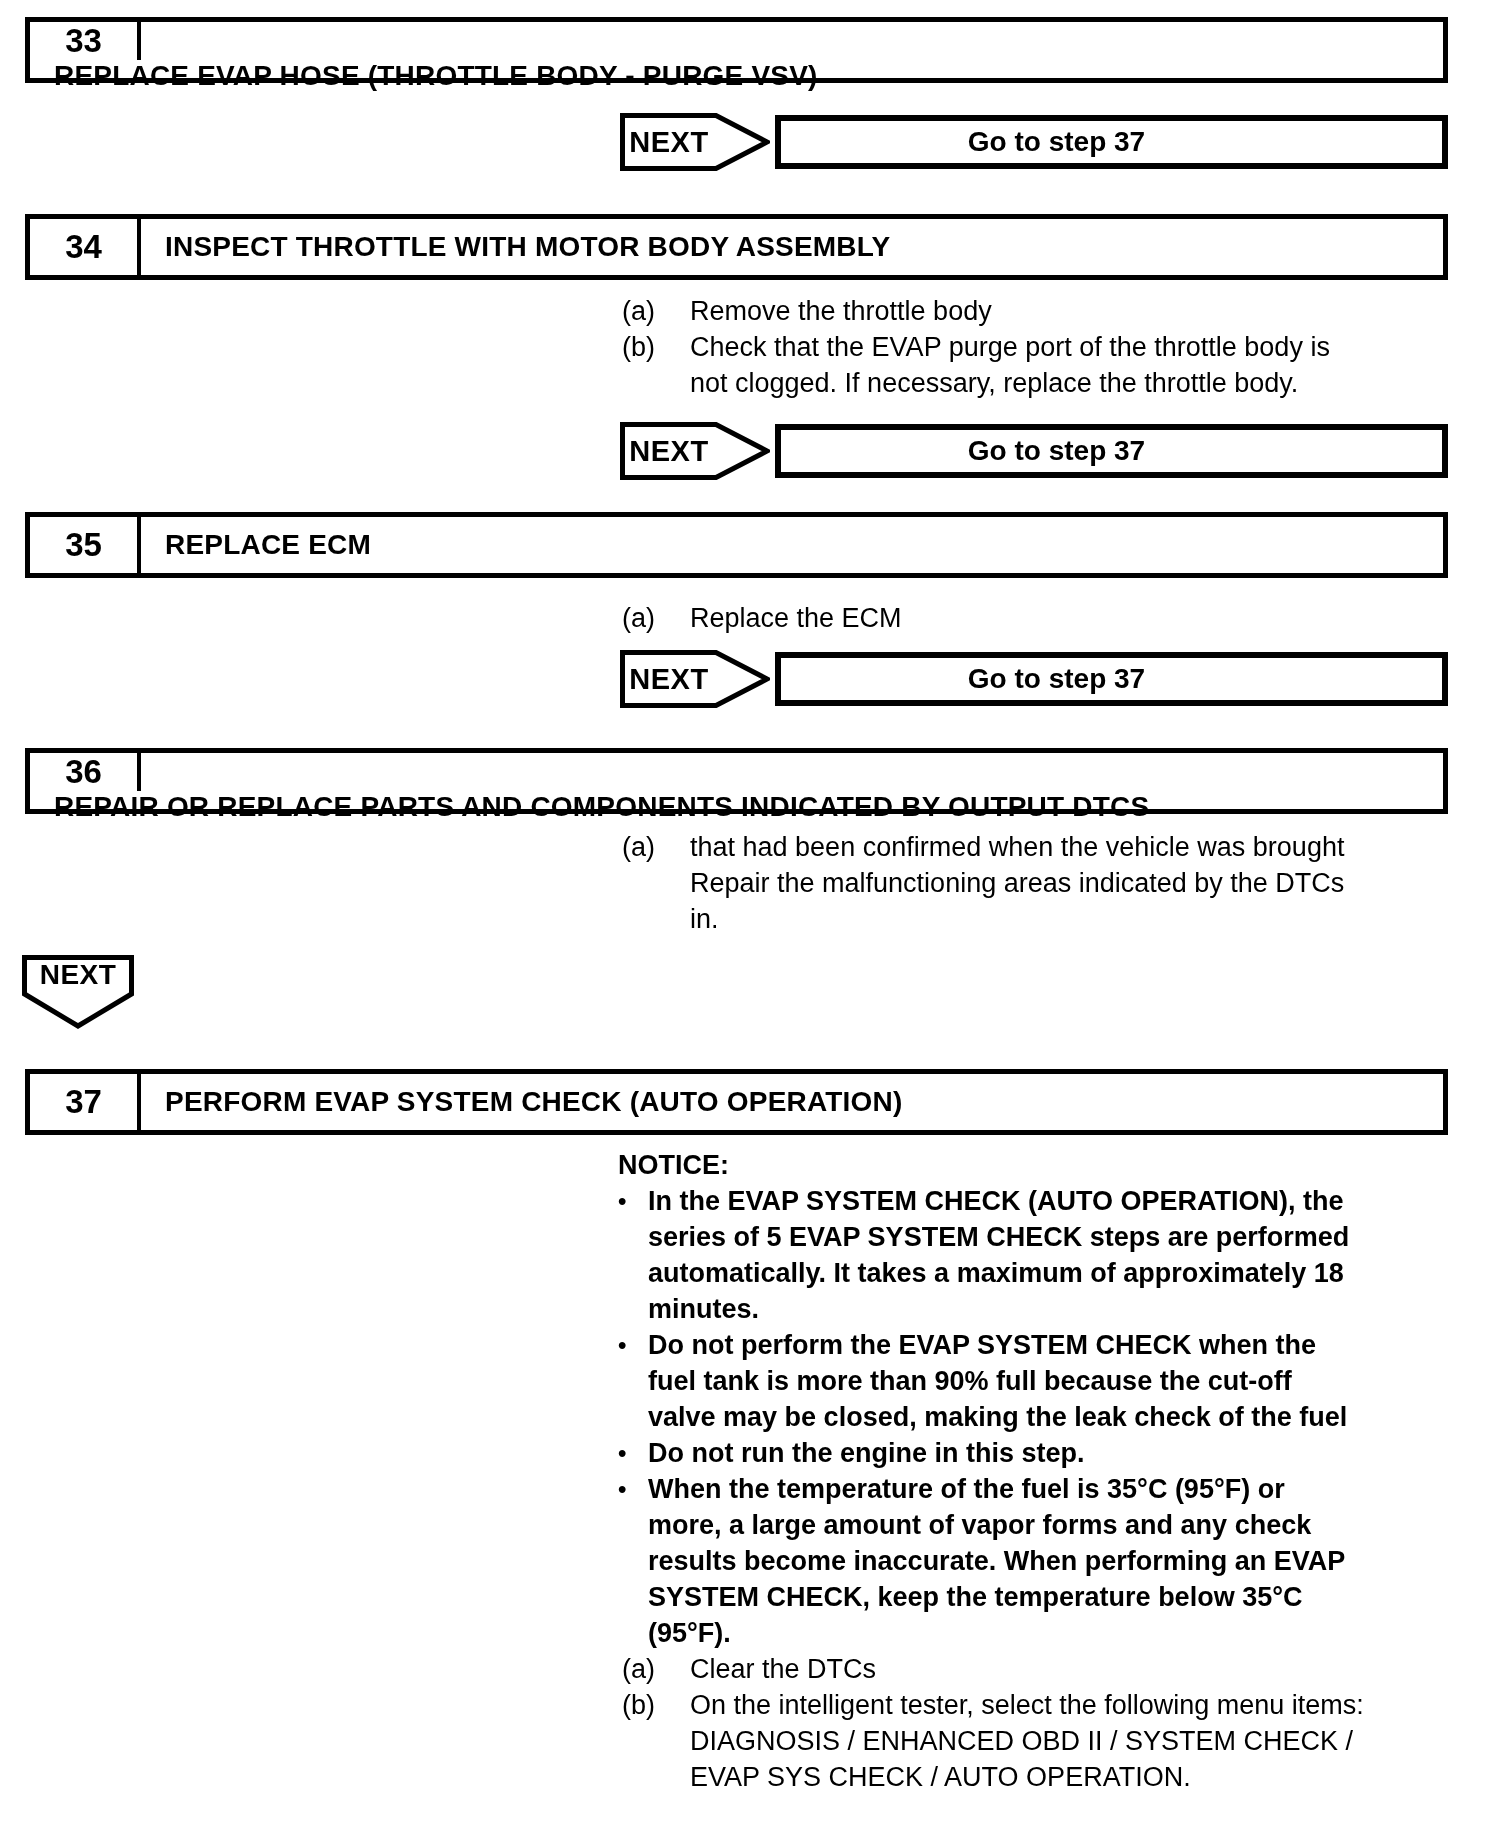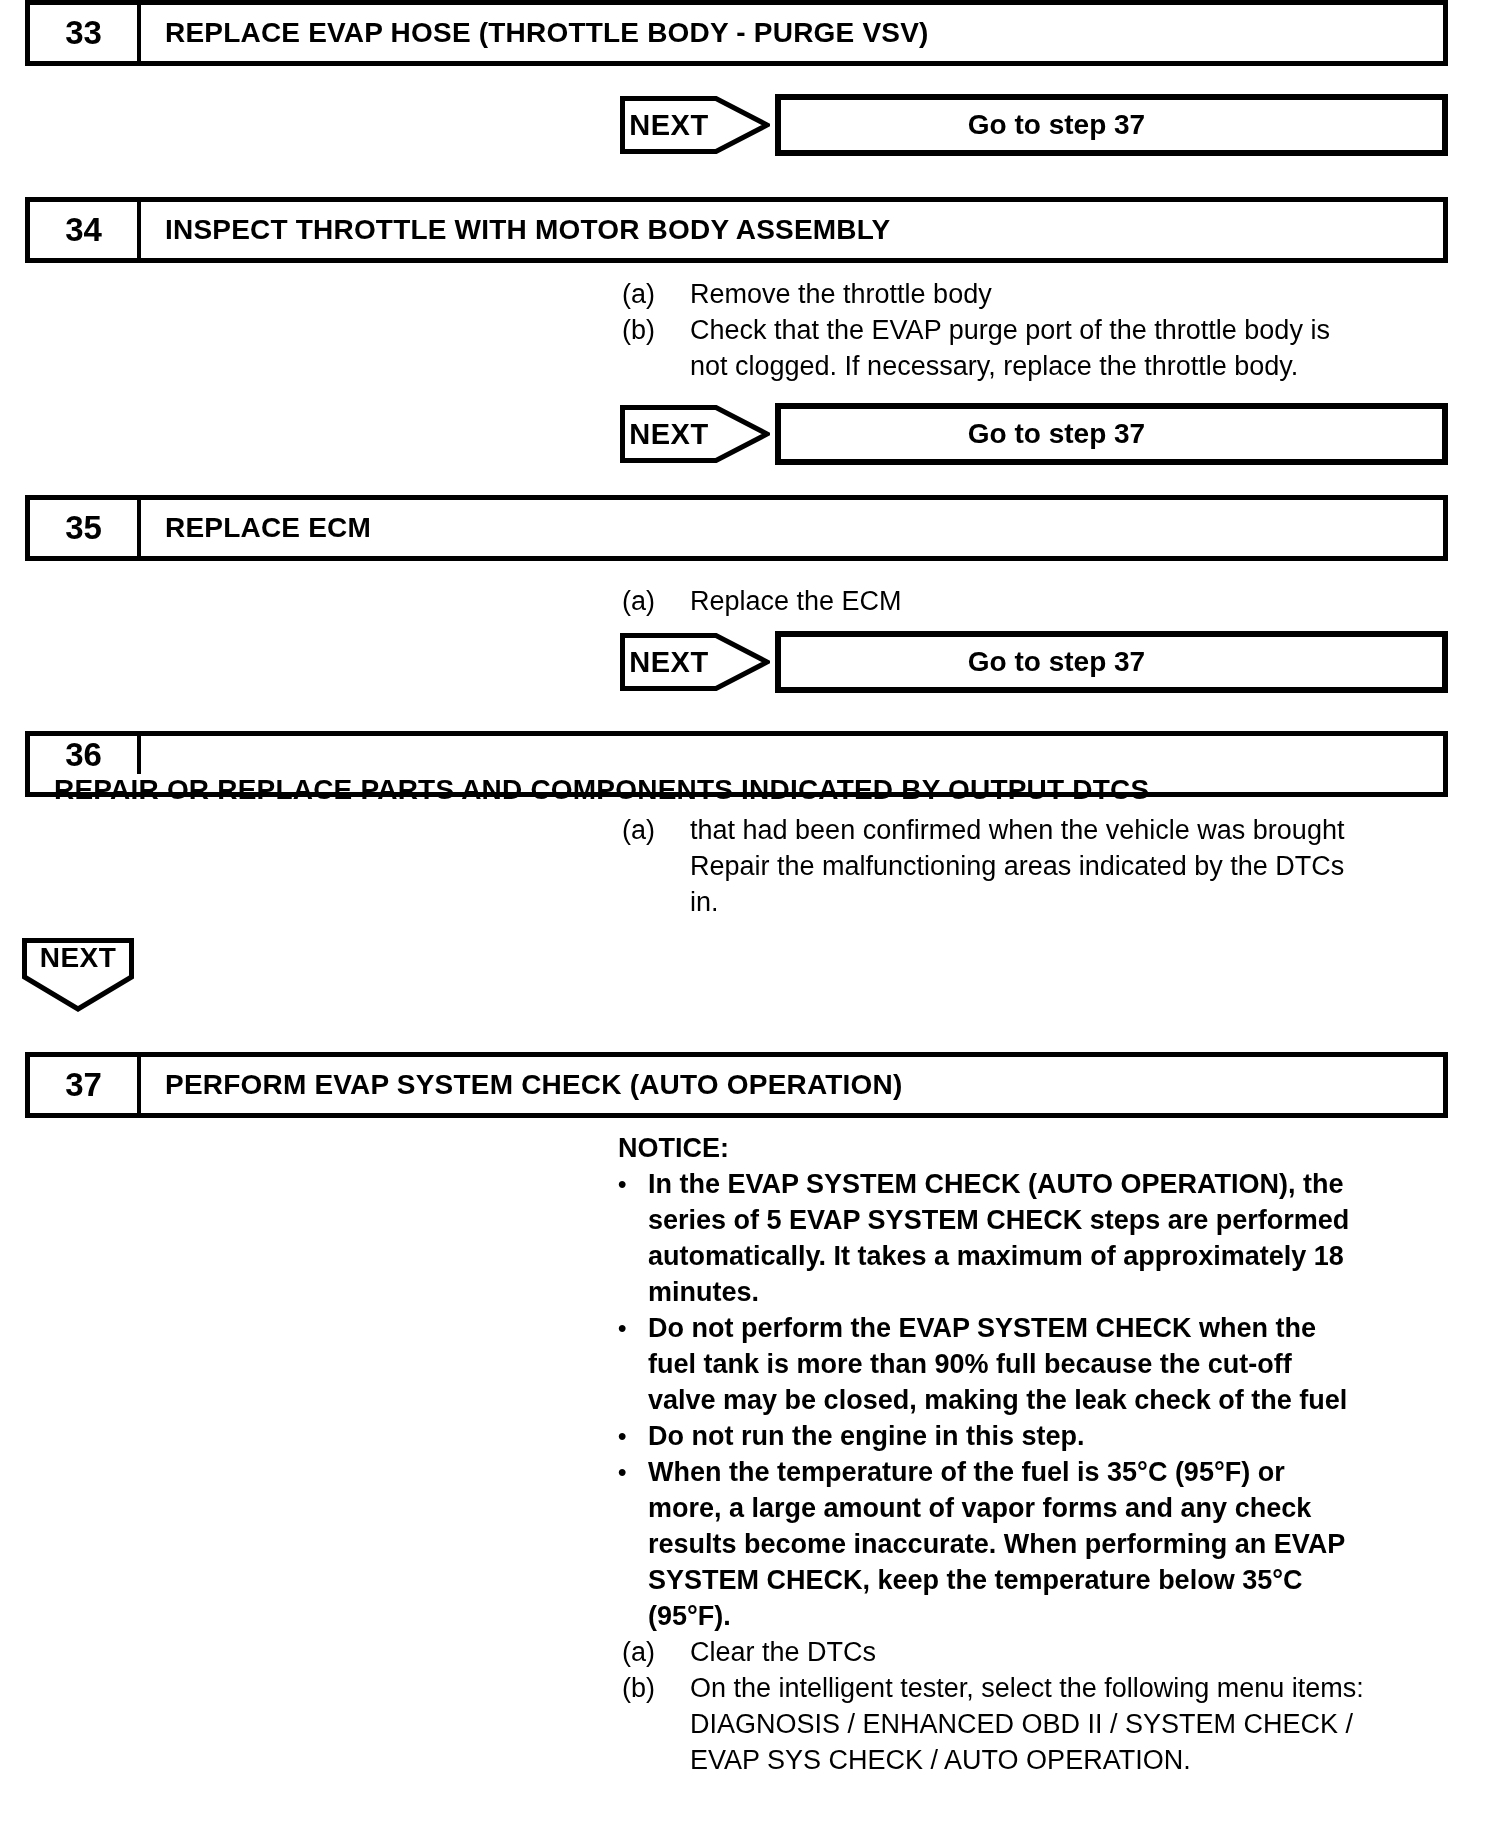--- a/index.html
+++ b/index.html
@@ -33,21 +33,21 @@
     display:flex;align-items:center;
   }
   .next-arrow{position:relative;width:150px;height:58px;flex:none;}
   .next-arrow svg{display:block;}
   .next-arrow .next-label{
     position:absolute;left:2px;top:0;width:94px;height:58px;
     display:flex;align-items:center;justify-content:center;
     font-weight:bold;font-size:29px;letter-spacing:.5px;
   }
   .goto-box{
-    box-sizing:border-box;margin-left:5px;width:673px;height:62px;
+    box-sizing:border-box;margin-left:5px;width:673px;height:54px;
     border:6px solid #000;
     display:flex;align-items:center;justify-content:center;
     padding-right:110px;
     font-weight:bold;font-size:28px;white-space:nowrap;
   }
   
   .items{margin-left:622px;}
   .item{display:flex;}
   .item-label{width:68px;flex:none;}
   .line{height:36px;line-height:36px;font-size:27px;white-space:nowrap;}
@@ -58,21 +58,21 @@
   .bullet-marker{width:30px;flex:none;font-size:24px;}
   
   .next-down{position:relative;margin-left:22px;width:112px;height:74px;}
   .next-down svg{display:block;}
   .next-down .next-label{
     position:absolute;left:0;top:1px;width:112px;height:38px;
     display:flex;align-items:center;justify-content:center;
     font-weight:bold;font-size:28px;letter-spacing:.5px;
   }
   
-  .mt-h33{}
+  .mt-h33{margin-top:17px;flex-direction:column;}
   .mt-ng1{margin-top:26px;}
   .mt-h34{margin-top:39px;}
   .mt-it34{margin-top:13px;}
   .mt-ng2{margin-top:17px;}
   .mt-h35{margin-top:28px;}
   .mt-it35{margin-top:22px;}
   .mt-ng3{margin-top:10px;}
   .mt-h36{margin-top:36px;flex-direction:column;}
   .mt-it36{margin-top:15px;}
   .mt-nd{margin-top:18px;}

